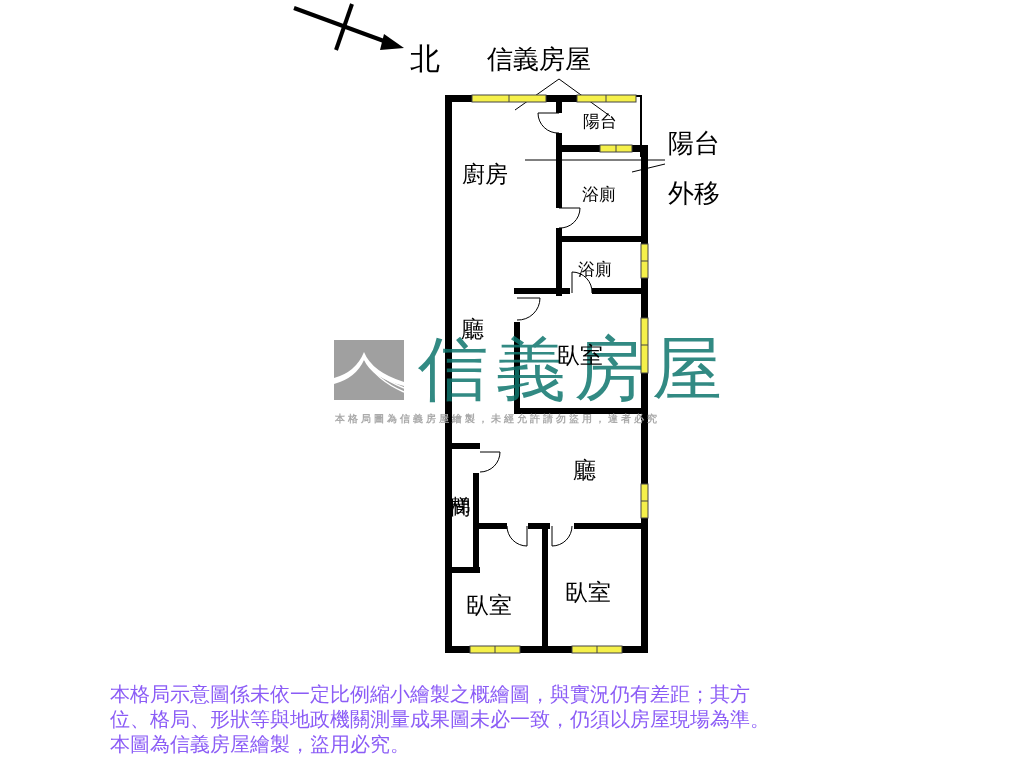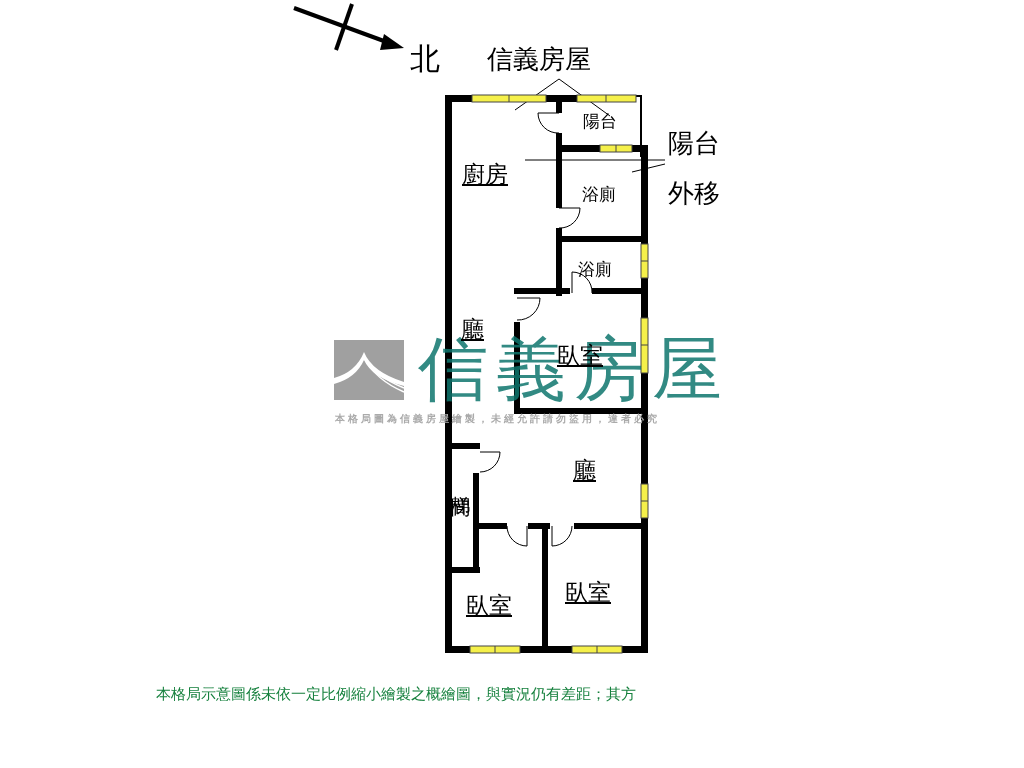--- a/index.html
+++ b/index.html
@@ -1,26 +1,26 @@
 <!DOCTYPE html>
 <html><head>
 <meta charset="utf-8">
 <style>
   html, body { margin:0; padding:0; background:#ffffff; }
   body { width:1024px; height:768px; position:relative; overflow:hidden;
          font-family: "DejaVu Sans", "Liberation Sans", sans-serif; }
   #plan { position:absolute; left:0; top:0; width:1024px; height:768px; }
   .lbl { position:absolute; color:#000; white-space:nowrap; line-height:1; }
-  .room { font-size:23px;text-decoration:underline; }
+  .room { font-size:23px; }
   .room-sm { font-size:17px; }
   .annot { font-size:26px; }
   .vert { writing-mode: vertical-rl; letter-spacing:2px; font-size:20px; }
   .wm-big { position:absolute; font-size:70px; color:#0f766e; opacity:0.85; letter-spacing:8px; line-height:1; }
   .wm-small { position:absolute; font-size:10px; color:#aaaaaa; letter-spacing:3px; line-height:1; }
-  .disclaimer { position:absolute; left:110px; top:682px; font-size:15px; line-height:25px; color:#15803d;margin-left:46px; }
+  .disclaimer { position:absolute; left:110px; top:682px; font-size:20px; line-height:25px; color:#8b5cf6; }
   .disclaimer div { white-space:nowrap; }
 </style>
 </head>
 <body>
 
 <svg id="plan" viewBox="0 0 1024 768" xmlns="http://www.w3.org/2000/svg">
 
   <g>
     <rect x="334" y="340" width="70" height="60" fill="#a0a0a0"></rect>
     <path d="M334 378 Q356 372 364 352 Q372 372 404 382 L404 386 Q372 378 364 360 Q356 378 334 384 Z" fill="#ffffff"></path>
@@ -127,13 +127,15 @@
 <div class="lbl room-sm" style="left:578px; top:261px;">浴廁</div>
 <div class="lbl room" style="left:461px; top:318px;">廳</div>
 <div class="lbl room" style="left:557px; top:344px;">臥室</div>
 <div class="lbl room" style="left:573px; top:459px;">廳</div>
 <div class="lbl vert" style="left:451px; top:480px;">梯間</div>
 <div class="lbl room" style="left:466px; top:594px;">臥室</div>
 <div class="lbl room" style="left:565px; top:581px;">臥室</div>
 
 <div class="disclaimer">
   <div>本格局示意圖係未依一定比例縮小繪製之概繪圖，與實況仍有差距；其方</div>
+  <div>位、格局、形狀等與地政機關測量成果圖未必一致，仍須以房屋現場為準。</div>
+  <div>本圖為信義房屋繪製，盜用必究。</div>
 </div>
 
 </body></html>

